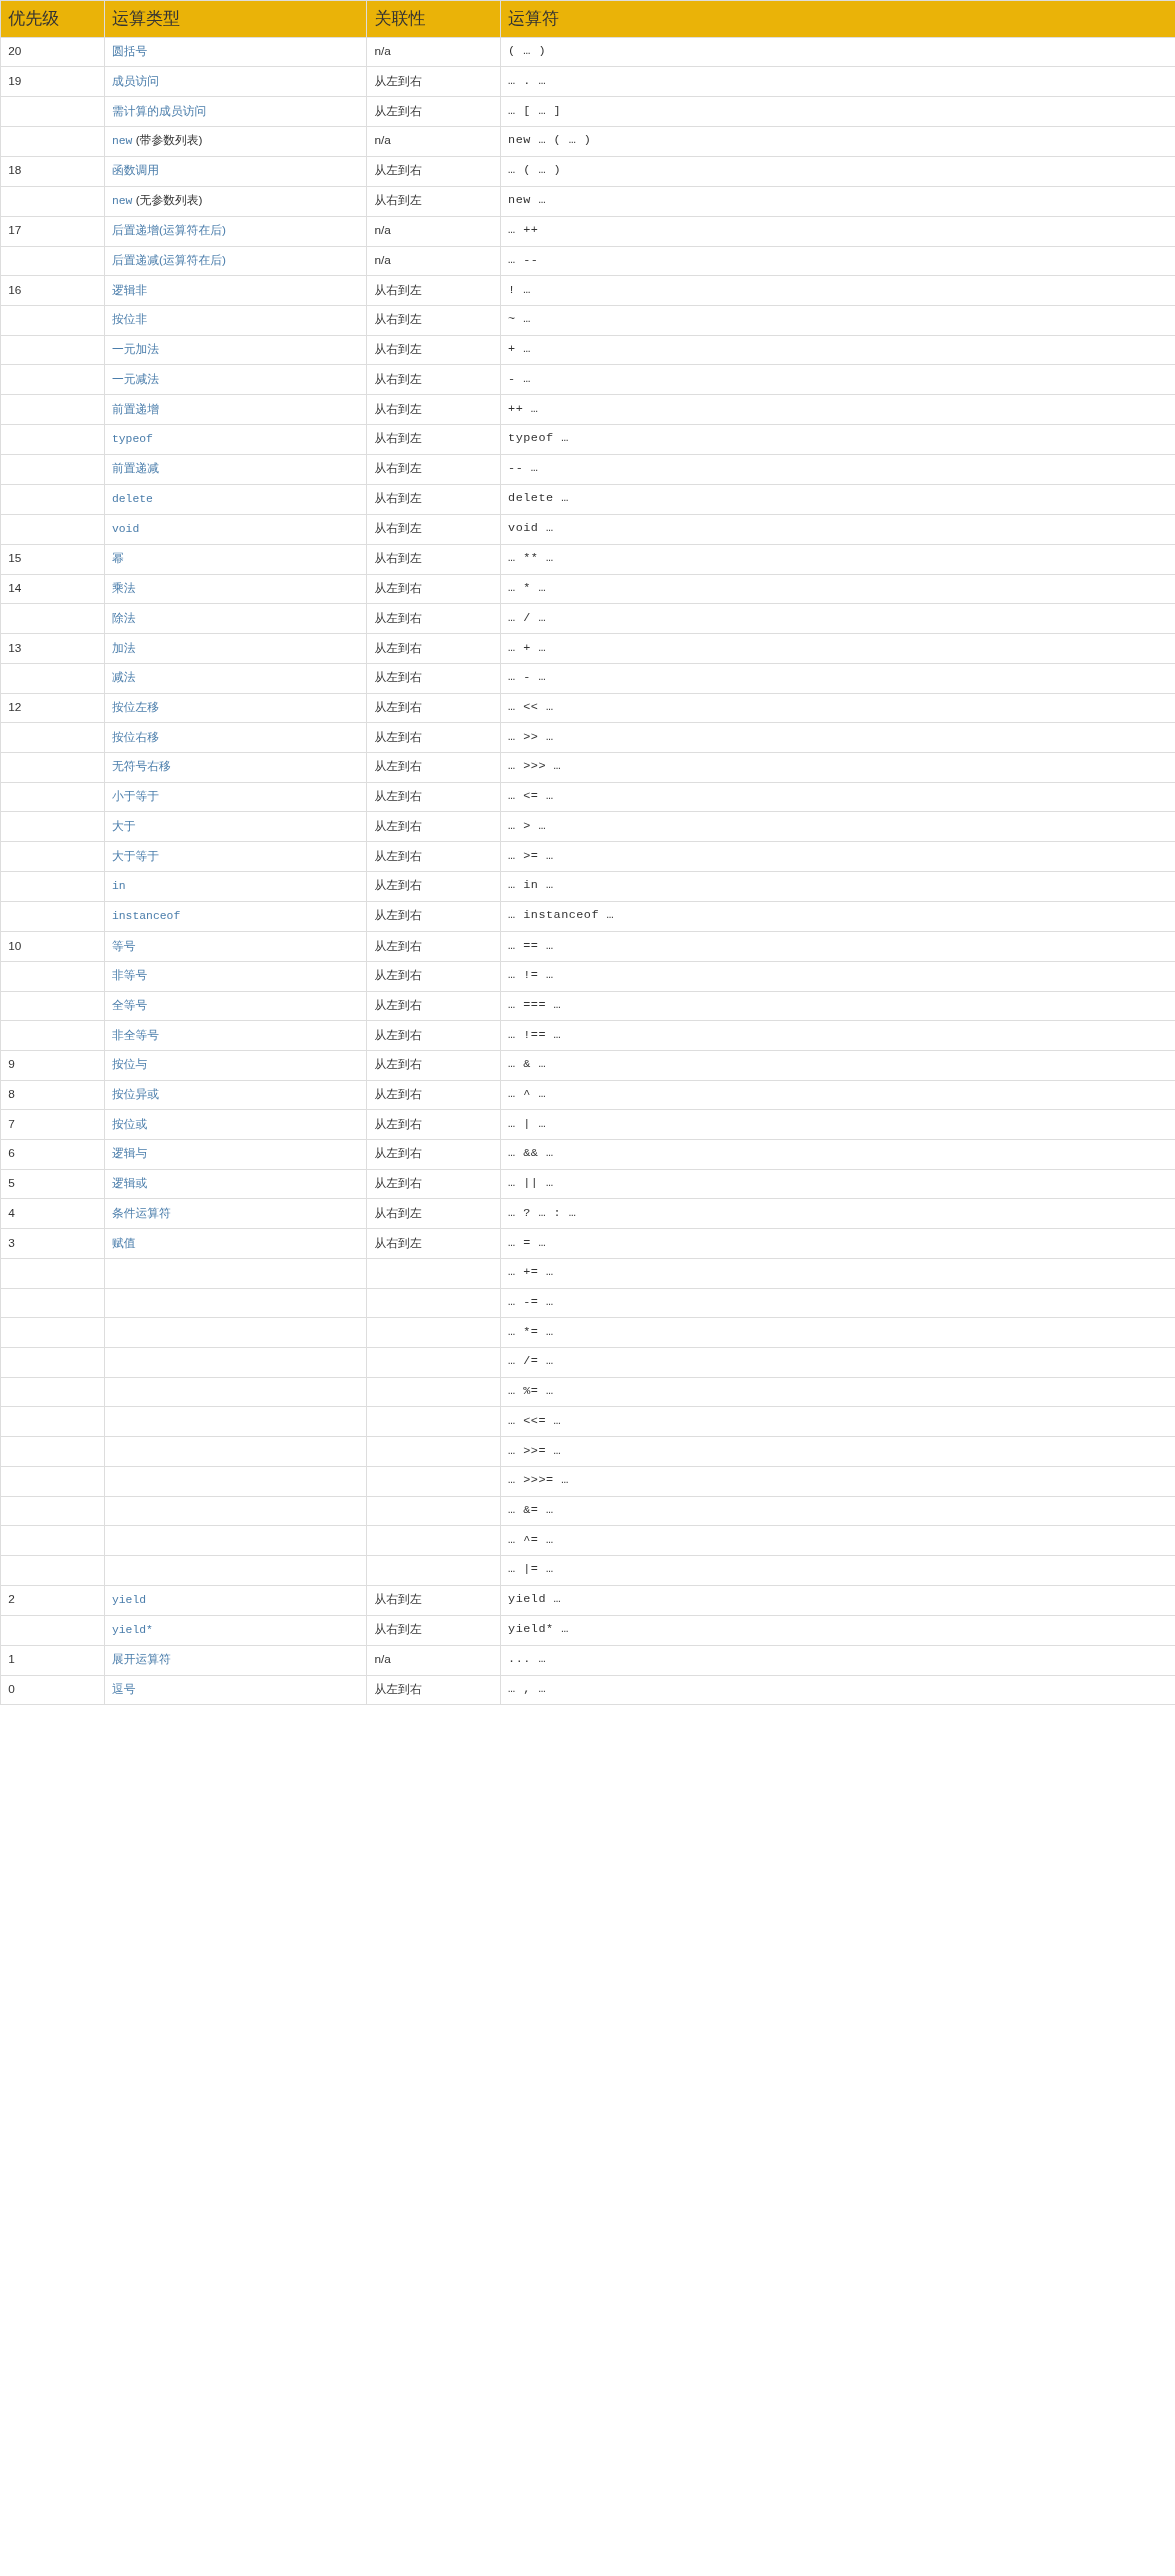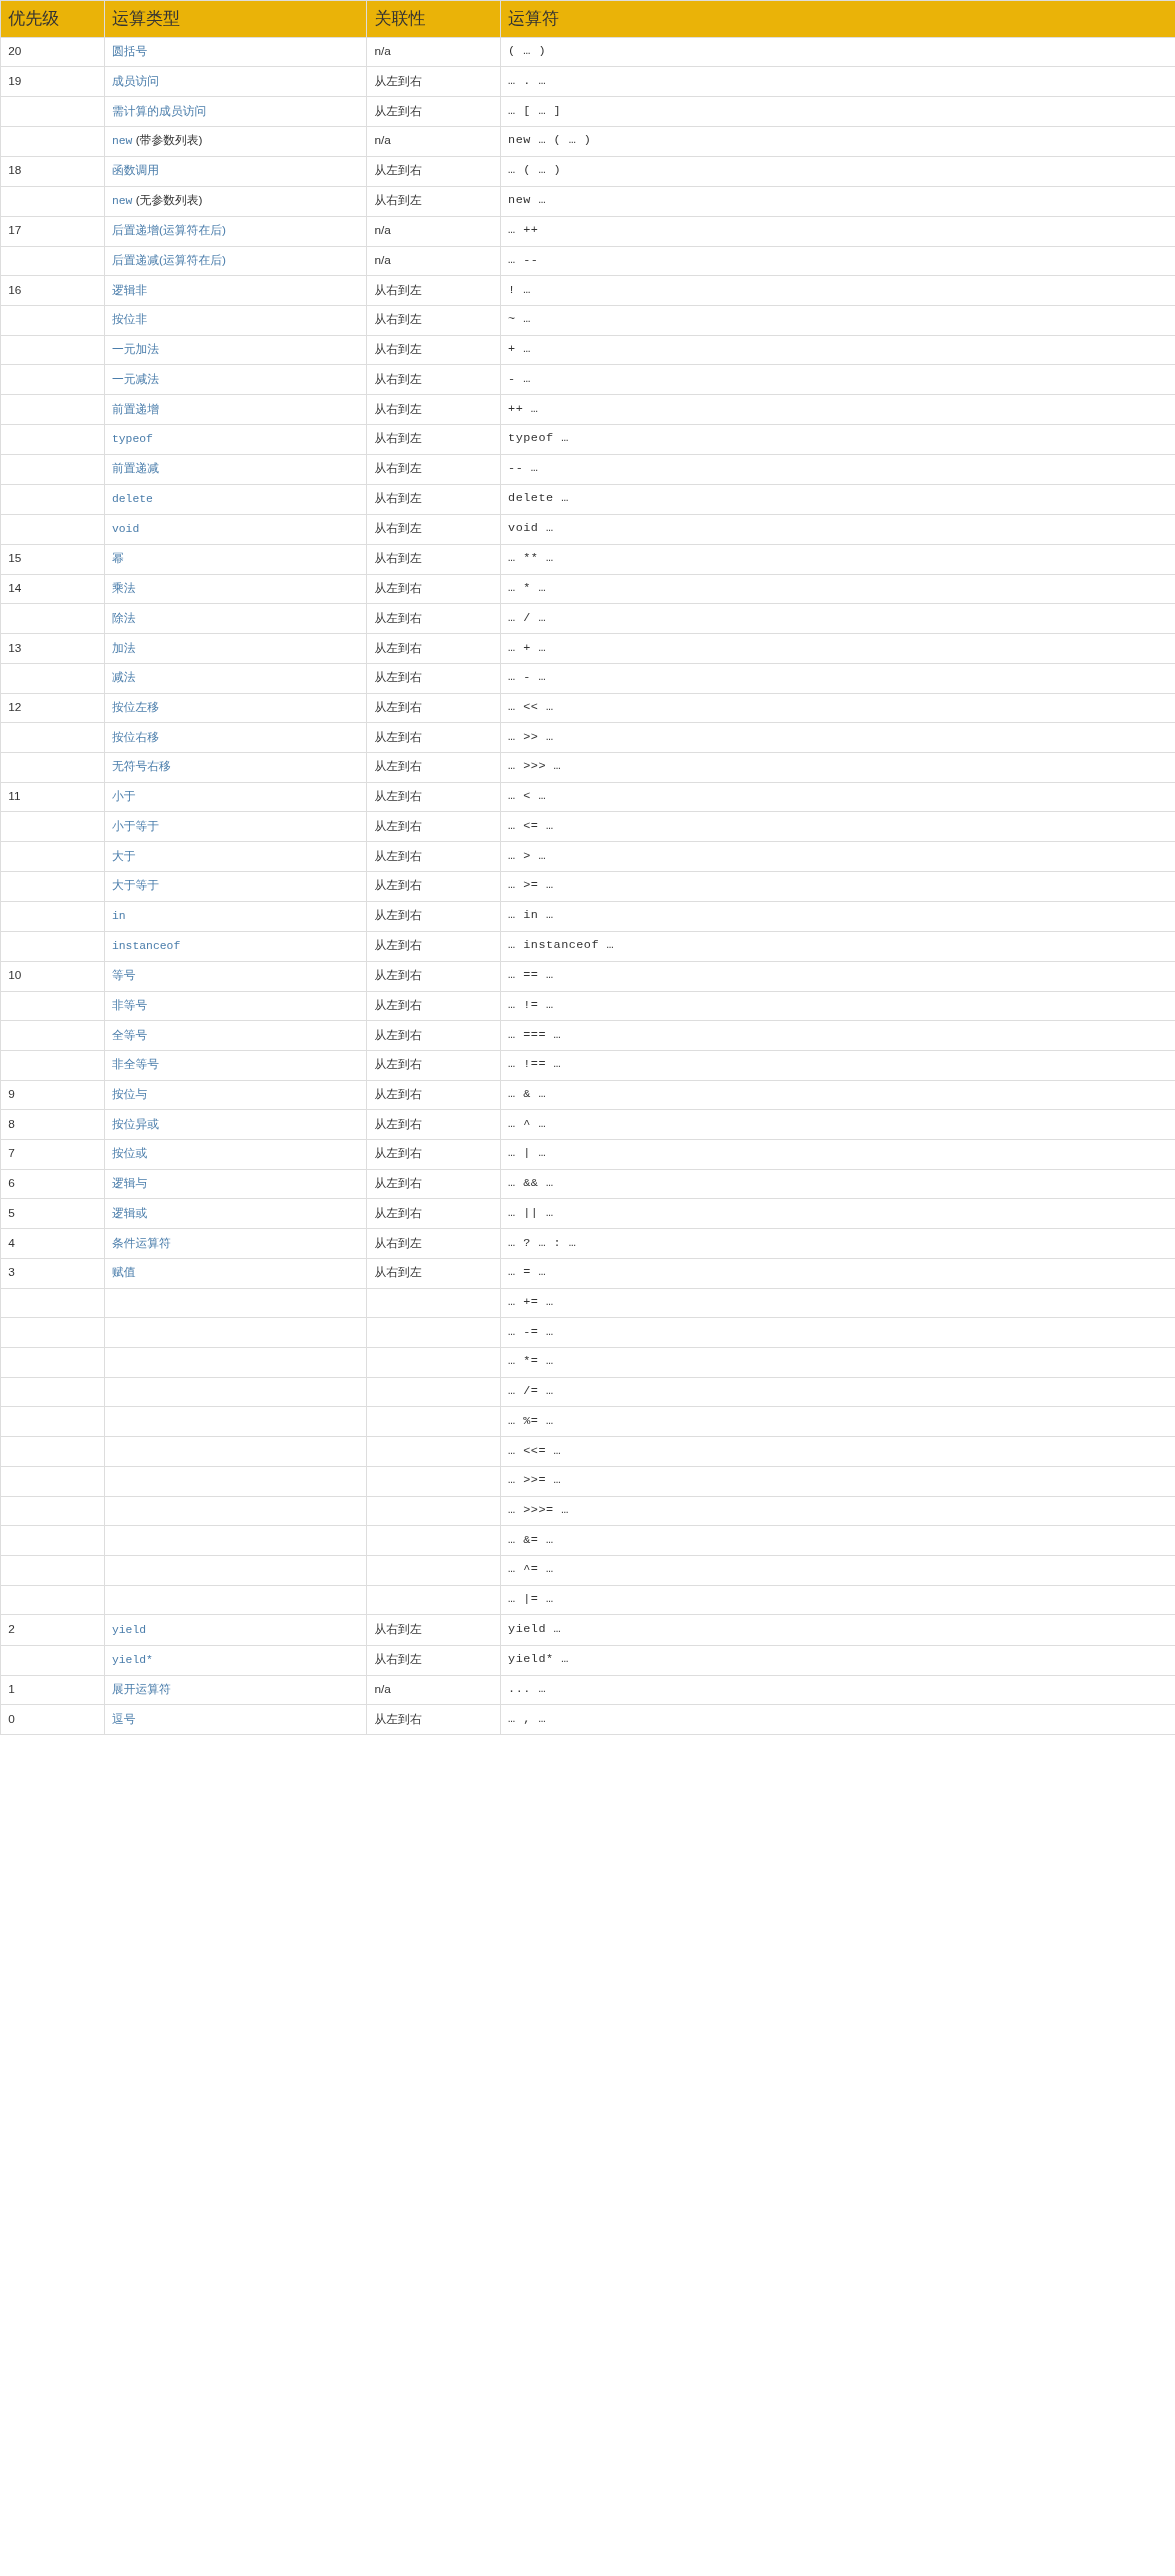--- a/index.html
+++ b/index.html
@@ -227,26 +227,20 @@
         <td class="assoc">从左到右</td>
         <td class="opr">… &gt;&gt; …</td>
       </tr>
       <tr>
         <td class="prec"></td>
         <td class="type"><a class="oplink" href="#">无符号右移</a></td>
         <td class="assoc">从左到右</td>
         <td class="opr">… &gt;&gt;&gt; …</td>
       </tr>
       <tr>
-        <td class="prec">11</td>
-        <td class="type"><a class="oplink" href="#">小于</a></td>
-        <td class="assoc">从左到右</td>
-        <td class="opr">… &lt; …</td>
-      </tr>
-      <tr>
         <td class="prec"></td>
         <td class="type"><a class="oplink" href="#">小于等于</a></td>
         <td class="assoc">从左到右</td>
         <td class="opr">… &lt;= …</td>
       </tr>
       <tr>
         <td class="prec"></td>
         <td class="type"><a class="oplink" href="#">大于</a></td>
         <td class="assoc">从左到右</td>
         <td class="opr">… &gt; …</td>

